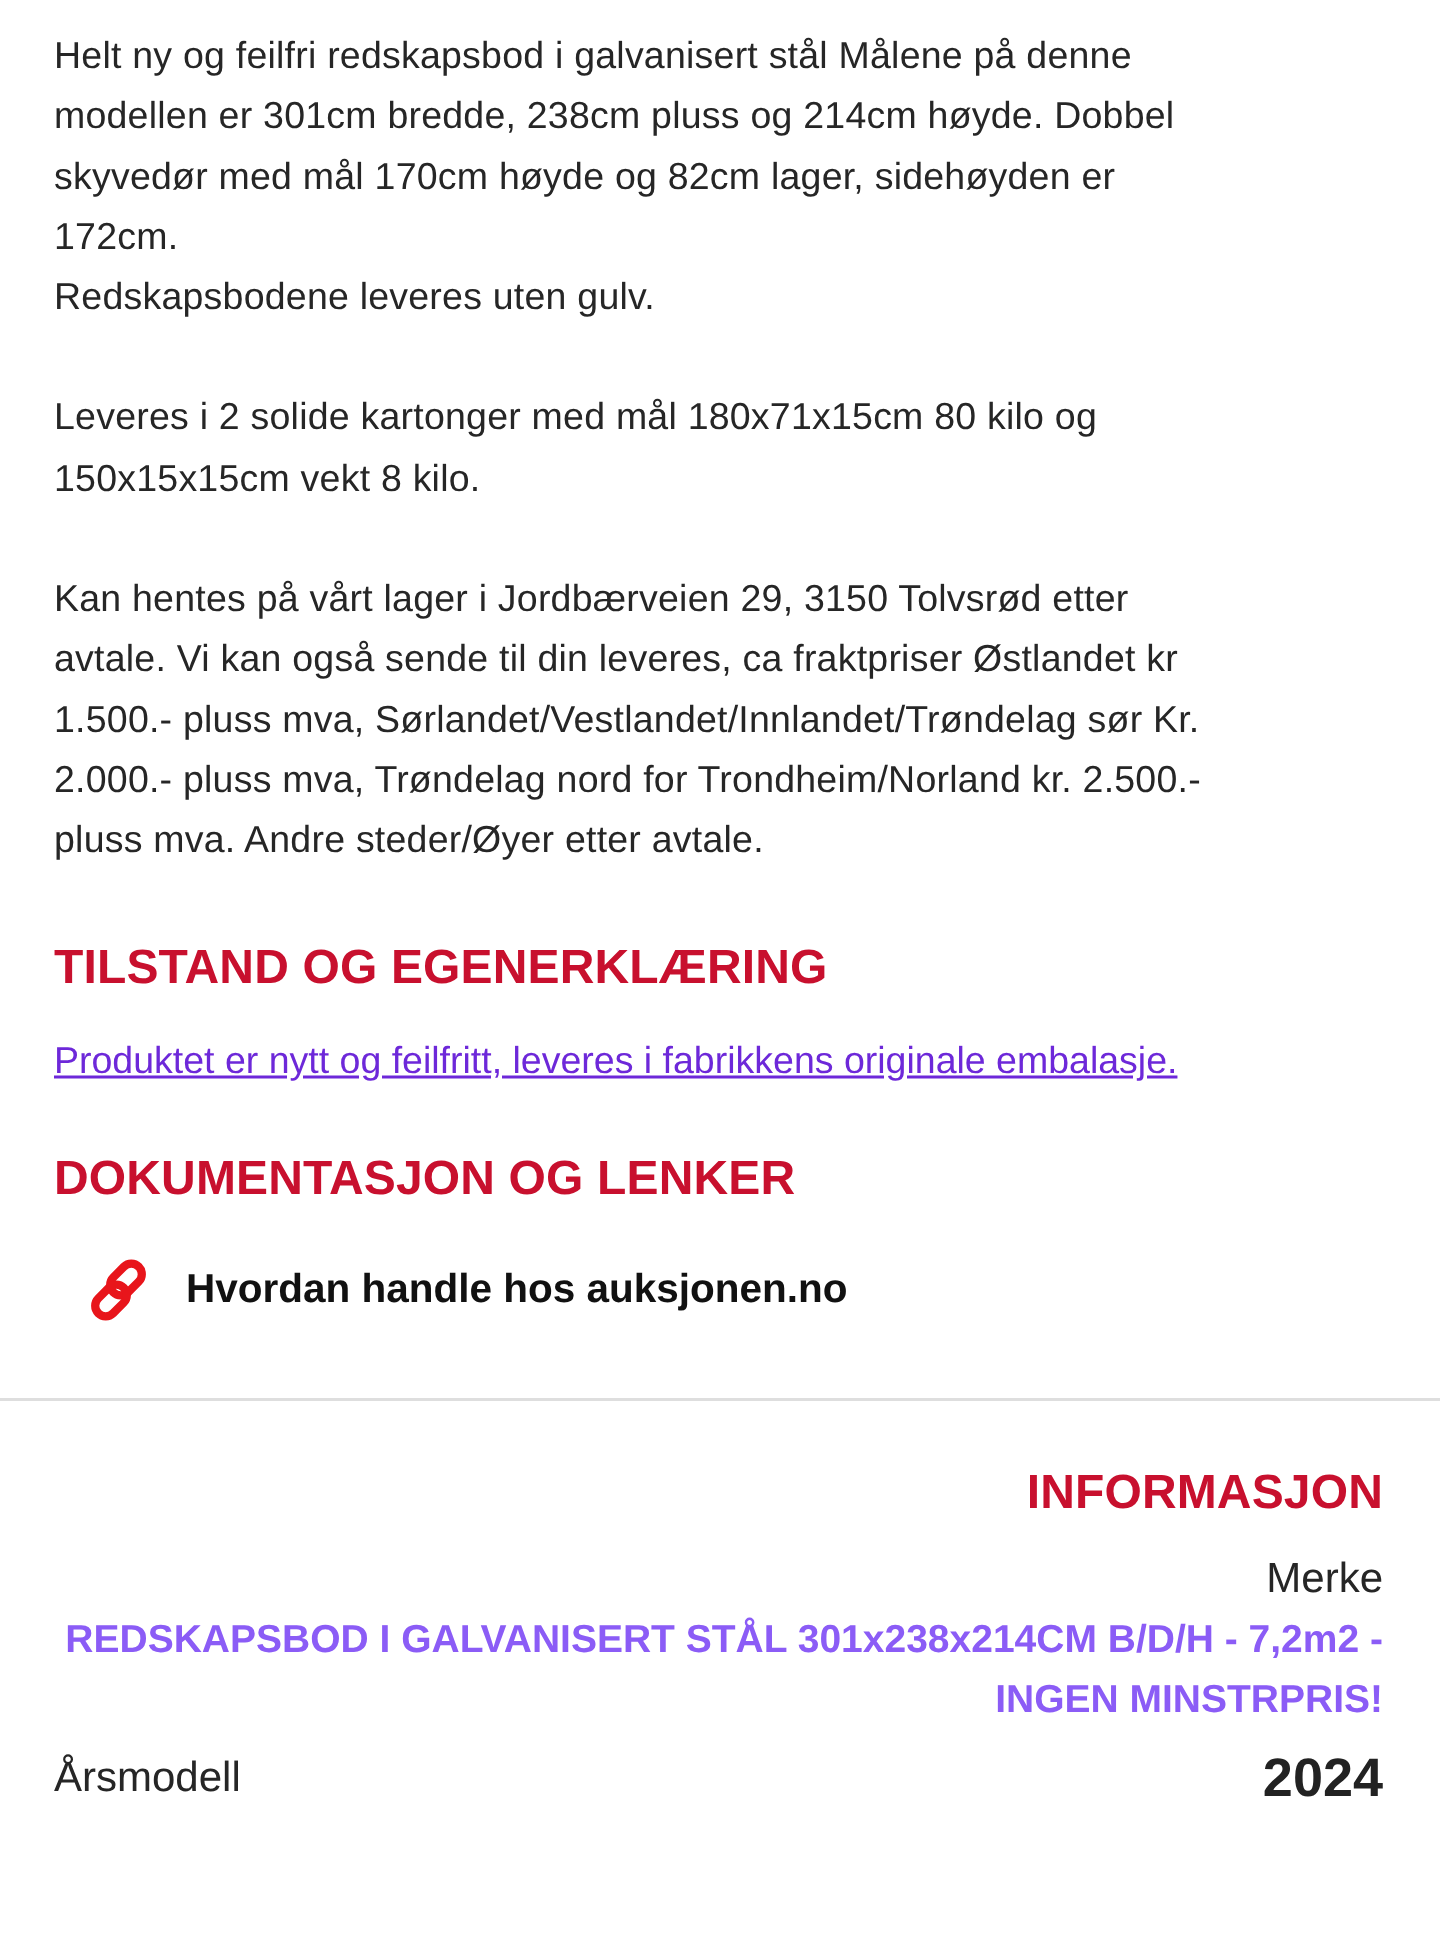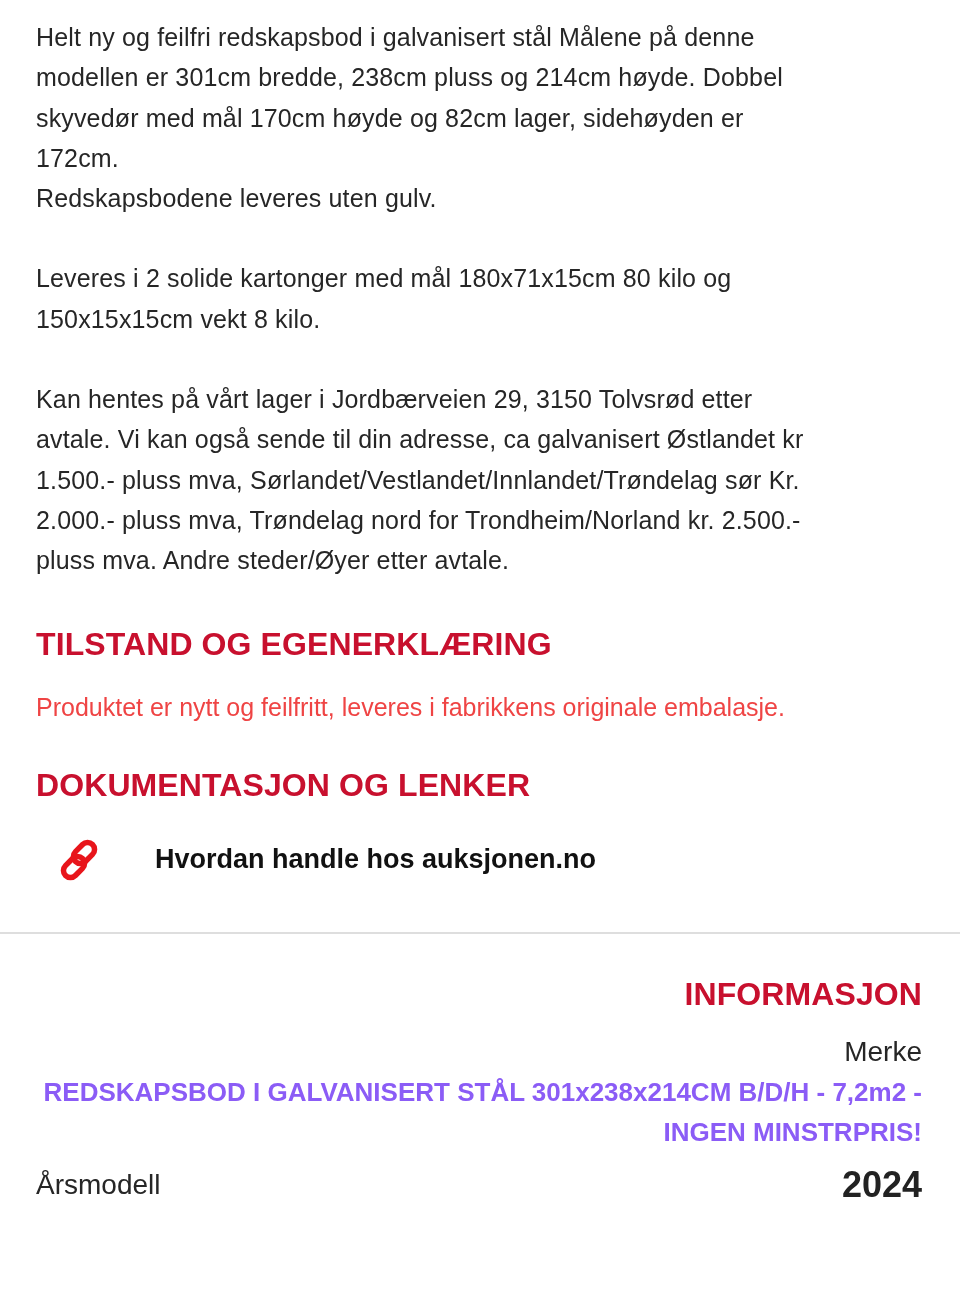--- a/index.html
+++ b/index.html
@@ -40,33 +40,33 @@
     font-weight: bold;
     font-size: 32px;
     line-height: 32px;
     margin: 0;
     letter-spacing: 0.1px;
   }
   .h-tilstand { margin-top: 47px; }
   .condition-text {
     font-size: 25px;
     line-height: 40px;
-    color: #ef4444;
+    color: #6d28d9;
     margin-top: 27px;
     white-space: nowrap;
+    text-decoration: underline;
   }
   .h-dok { margin-top: 42px; }
   .doc-link {
     display: flex;
     align-items: center;
     margin-top: 34px;
     margin-left: 18px;
     text-decoration: none;
     cursor: pointer;
-    gap: 31px;
   }
   .link-icon {
     width: 52px;
     height: 50px;
     display: inline-block;
   }
   .link-label {
     font-weight: bold;
     font-size: 27px;
     color: #111111;
@@ -130,21 +130,21 @@
       <span class="line">skyvedør med mål 170cm høyde og 82cm lager, sidehøyden er</span>
       <span class="line">172cm.</span>
       <span class="line">Redskapsbodene leveres uten gulv.</span>
     </p>
     <p class="para">
       <span class="line">Leveres i 2 solide kartonger med mål 180x71x15cm 80 kilo og</span>
       <span class="line">150x15x15cm vekt 8 kilo.</span>
     </p>
     <p class="para">
       <span class="line">Kan hentes på vårt lager i Jordbærveien 29, 3150 Tolvsrød etter</span>
-      <span class="line">avtale. Vi kan også sende til din adresse, ca galvanisert Østlandet kr</span>
+      <span class="line">avtale. Vi kan også sende til din leveres, ca fraktpriser Østlandet kr</span>
       <span class="line">1.500.- pluss mva, Sørlandet/Vestlandet/Innlandet/Trøndelag sør Kr.</span>
       <span class="line">2.000.- pluss mva, Trøndelag nord for Trondheim/Norland kr. 2.500.-</span>
       <span class="line">pluss mva. Andre steder/Øyer etter avtale.</span>
     </p>
   </div>
 
   <h2 class="section-heading h-tilstand">TILSTAND OG EGENERKLÆRING</h2>
   <div class="condition-text">Produktet er nytt og feilfritt, leveres i fabrikkens originale embalasje.</div>
 
   <h2 class="section-heading h-dok">DOKUMENTASJON OG LENKER</h2>

